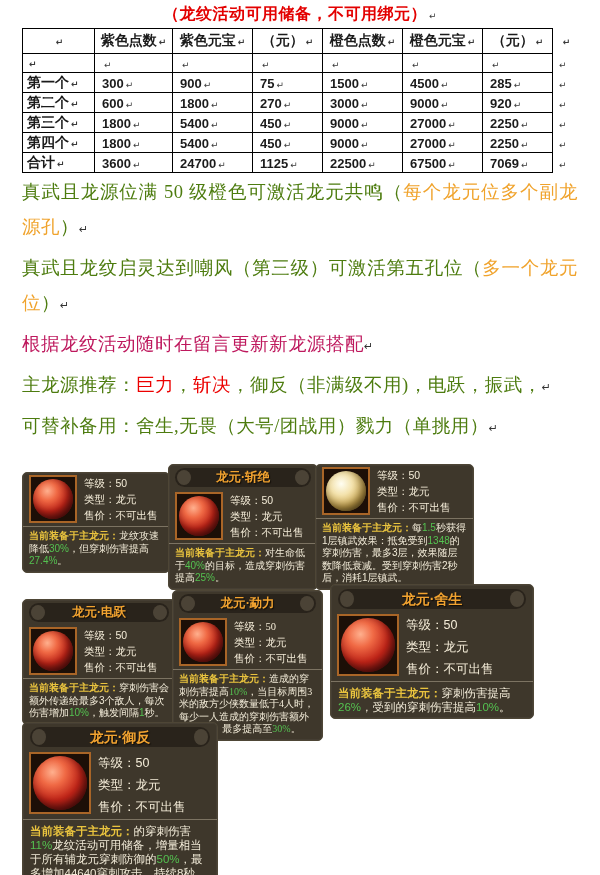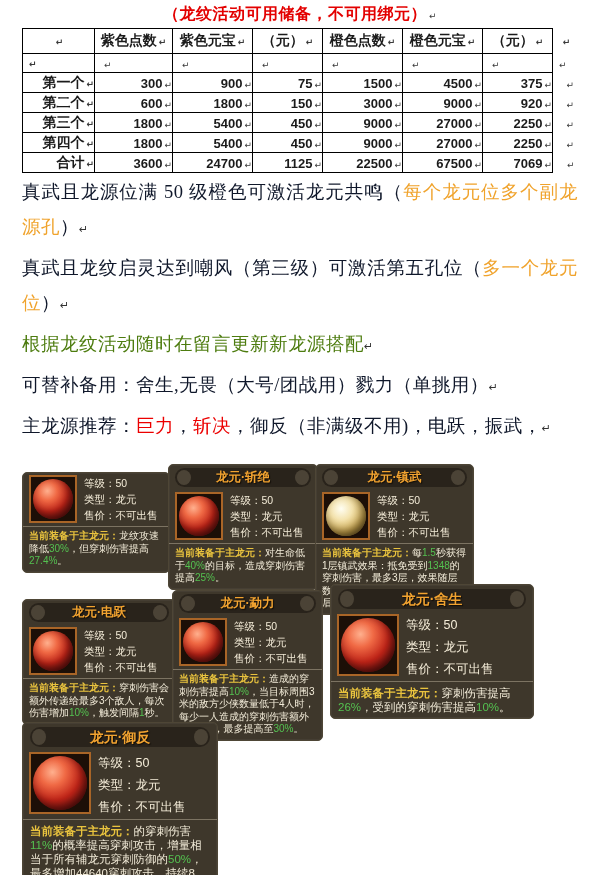--- a/index.html
+++ b/index.html
@@ -10,33 +10,33 @@
   .doc-title{padding-top:4px;height:22px;text-align:center;font-weight:bold;font-size:16px;color:#e30000;letter-spacing:.5px;}
   .doc-title .mark{font-weight:normal;}
 
   
   table{border-collapse:collapse;margin:2px 0 0 22px;table-layout:fixed;}
   col.c-lbl{width:72px}col.c-n1{width:78px}col.c-n2{width:80px}col.c-n3{width:70px}
   col.c-n4{width:80px}col.c-n5{width:80px}col.c-n6{width:70px}col.c-out{width:22px}
   th,td{border:1.2px solid #000;padding:0;vertical-align:middle;overflow:hidden;white-space:nowrap;}
   th{height:24px;font-size:14px;font-weight:bold;text-align:center;}
   tr.erow td{height:15px;}
-  tr.drow td{height:19px;text-align:right;}
+  tr.drow td{height:19px;}
   td.lbl{font-size:14px;font-weight:bold;padding-left:4px;text-align:left;}
   td.num{padding-left:7px;text-align:left;}
   td.num .nv{font-family:"Liberation Sans","DejaVu Sans",sans-serif;font-weight:bold;font-size:13px;}
   td.outside,th.outside{border:none;padding-left:4px;background:#fff;}
   .mark{font-size:9px;color:#3a3a3a;font-family:"DejaVu Sans",sans-serif;margin-left:2px;}
 
   
   #paras{margin:2px 0 0 22px;width:556px;}
   .para{font-size:18.5px;line-height:35px;margin:0 0 4px 0;text-align:justify;letter-spacing:.5px;}
-  .c-k{color:#0f172a}
+  .c-k{color:#4d7c0f}
   .c-o{color:#f0a32c}
-  .c-g{color:#4d7c0f}
+  .c-g{color:#be185d}
   .c-r{color:#ec0000}
   .c-m{color:#333;font-size:11px;font-family:"DejaVu Sans",sans-serif;letter-spacing:0;}
 
   
   #cards{position:relative;height:389px;margin-top:18px;font-family:"Liberation Sans","DejaVu Sans",sans-serif;}
   .card{position:absolute;background:#3e372b;border:1px solid #4e4636;border-radius:5px;box-shadow:inset 0 0 0 1px rgba(255,255,255,.04);}
   .tbar{position:relative;margin:3px 6px 3px;background:#29231b;border-radius:11px;text-align:center;color:#f2a330;font-weight:bold;text-shadow:1px 1px 1px #120d07;}
   .cap{position:absolute;top:2px;bottom:2px;width:14px;background:#6e6452;opacity:.5;border-radius:50%;}
   .capl{left:2px}.capr{right:2px}
   .cbody{display:flex;align-items:flex-start;padding:2px 6px 3px;}
@@ -57,21 +57,21 @@
   
   .md .tbar{height:20px;line-height:20px;font-size:14px;margin:4px 7px 3px;}
   .md .orb{width:54px;height:54px;}
   .md .stats{gap:5px;font-size:12.5px;padding-top:3px;}
   .md .cdesc{font-size:11.5px;line-height:14px;padding:4px 7px;}
 
   .c0{left:22px;top:8px;width:146px;}
   .c1{left:168px;top:0;width:148px;}
   .c2{left:315px;top:0px;width:157px;}
   .c3{left:22px;top:135px;width:152px;}
-  .c4{left:172px;top:126px;width:149px;}
+  .c4{left:172px;top:126px;width:149px;font-family:Liberation Serif, serif;}
   .c5{left:330px;top:120px;width:202px;}
   .c6{left:22px;top:258px;width:194px;}
 
   .fm{position:absolute;font-size:11px;color:#333;font-family:"DejaVu Sans",sans-serif;}
   .fm1{left:458px;top:93px;}
   .fm2{left:520px;top:228px;}
   .fm3{left:202px;top:372px;}
 </style>
 </head>
 <body>
@@ -112,28 +112,28 @@
           <td class="num"><span class="nv"></span><span class="mark">↵</span></td>
           <td class="outside"><span class="mark">↵</span></td>
         </tr>
         <tr class="drow">
           <td class="lbl"><span class="lv">第一个</span><span class="mark">↵</span></td>
           <td class="num"><span class="nv">300</span><span class="mark">↵</span></td>
           <td class="num"><span class="nv">900</span><span class="mark">↵</span></td>
           <td class="num"><span class="nv">75</span><span class="mark">↵</span></td>
           <td class="num"><span class="nv">1500</span><span class="mark">↵</span></td>
           <td class="num"><span class="nv">4500</span><span class="mark">↵</span></td>
-          <td class="num"><span class="nv">375</span><span class="mark">↵</span></td>
+          <td class="num"><span class="nv">285</span><span class="mark">↵</span></td>
           <td class="outside"><span class="mark">↵</span></td>
         </tr>
         <tr class="drow">
           <td class="lbl"><span class="lv">第二个</span><span class="mark">↵</span></td>
           <td class="num"><span class="nv">600</span><span class="mark">↵</span></td>
           <td class="num"><span class="nv">1800</span><span class="mark">↵</span></td>
-          <td class="num"><span class="nv">150</span><span class="mark">↵</span></td>
+          <td class="num"><span class="nv">270</span><span class="mark">↵</span></td>
           <td class="num"><span class="nv">3000</span><span class="mark">↵</span></td>
           <td class="num"><span class="nv">9000</span><span class="mark">↵</span></td>
           <td class="num"><span class="nv">920</span><span class="mark">↵</span></td>
           <td class="outside"><span class="mark">↵</span></td>
         </tr>
         <tr class="drow">
           <td class="lbl"><span class="lv">第三个</span><span class="mark">↵</span></td>
           <td class="num"><span class="nv">1800</span><span class="mark">↵</span></td>
           <td class="num"><span class="nv">5400</span><span class="mark">↵</span></td>
           <td class="num"><span class="nv">450</span><span class="mark">↵</span></td>
@@ -162,22 +162,22 @@
           <td class="num"><span class="nv">7069</span><span class="mark">↵</span></td>
           <td class="outside"><span class="mark">↵</span></td>
         </tr>
       </tbody>
   </table>
 
   <div id="paras">
       <div class="para"><span class="c-k">真武且龙源位满 50 级橙色可激活龙元共鸣（</span><span class="c-o">每个龙元位多个副龙源孔</span><span class="c-k">）</span><span class="c-m">↵</span></div>
       <div class="para"><span class="c-k">真武且龙纹启灵达到嘲风（第三级）可激活第五孔位（</span><span class="c-o">多一个龙元位</span><span class="c-k">）</span><span class="c-m">↵</span></div>
       <div class="para"><span class="c-g">根据龙纹活动随时在留言更新新龙源搭配</span><span class="c-m">↵</span></div>
+      <div class="para"><span class="c-k">主龙源推荐：</span><span class="c-r">巨力</span><span class="c-k">，</span><span class="c-r">斩决</span><span class="c-k">，御反（非满级不用)，电跃，振武，</span><span class="c-m">↵</span></div>
       <div class="para"><span class="c-k">可替补备用：舍生,无畏（大号/团战用）戮力（单挑用）</span><span class="c-m">↵</span></div>
-      <div class="para"><span class="c-k">主龙源推荐：</span><span class="c-r">巨力</span><span class="c-k">，</span><span class="c-r">斩决</span><span class="c-k">，御反（非满级不用)，电跃，振武，</span><span class="c-m">↵</span></div>
     </div>
 
   <div id="cards">
     <span class="fm fm1 mark">↵</span>
     <span class="fm fm2 mark">↵</span>
     <span class="fm fm3 mark">↵</span>
   <div class="card c0 sm">
         <div class="cbody">
           <div class="iconframe">
             <div class="orb "></div>
@@ -198,21 +198,20 @@
           </div>
           <div class="stats">
             <div class="stat">等级：50</div>
             <div class="stat">类型：龙元</div>
             <div class="stat">售价：不可出售</div>
           </div>
         </div>
         <div class="cdesc"><span class="d-y">当前装备于主龙元：</span><span class="d-w">对生命低于</span><span class="d-gn">40%</span><span class="d-w">的目标，造成穿刺伤害提高</span><span class="d-gn">25%</span><span class="d-w">。</span></div>
       </div>
       <div class="card c2 sm">
-        <div class="tbar"><span class="cap capl"></span><span class="ttitle">龙元·镇武</span><span class="cap capr"></span></div>
         <div class="cbody">
           <div class="iconframe">
             <div class="orb gold"></div>
           </div>
           <div class="stats">
             <div class="stat">等级：50</div>
             <div class="stat">类型：龙元</div>
             <div class="stat">售价：不可出售</div>
           </div>
         </div>
@@ -265,17 +264,17 @@
         <div class="cbody">
           <div class="iconframe">
             <div class="orb "></div>
           </div>
           <div class="stats">
             <div class="stat">等级：50</div>
             <div class="stat">类型：龙元</div>
             <div class="stat">售价：不可出售</div>
           </div>
         </div>
-        <div class="cdesc"><span class="d-y">当前装备于主龙元：</span><span class="d-w">的穿刺伤害</span><span class="d-gn">11%</span><span class="d-w">的概率提高穿刺攻击，增量相当于所有辅龙元穿刺防御的</span><span class="d-gn">50%</span><span class="d-w">，最多增加44640穿刺攻击，持续8秒。</span></div>
+        <div class="cdesc"><span class="d-y">当前装备于主龙元：</span><span class="d-w">的穿刺伤害</span><span class="d-gn">11%</span><span class="d-w">龙纹活动可用储备，增量相当于所有辅龙元穿刺防御的</span><span class="d-gn">50%</span><span class="d-w">，最多增加44640穿刺攻击，持续8秒。</span></div>
       </div>
     </div>
 
 </div>
 
 </body></html>

